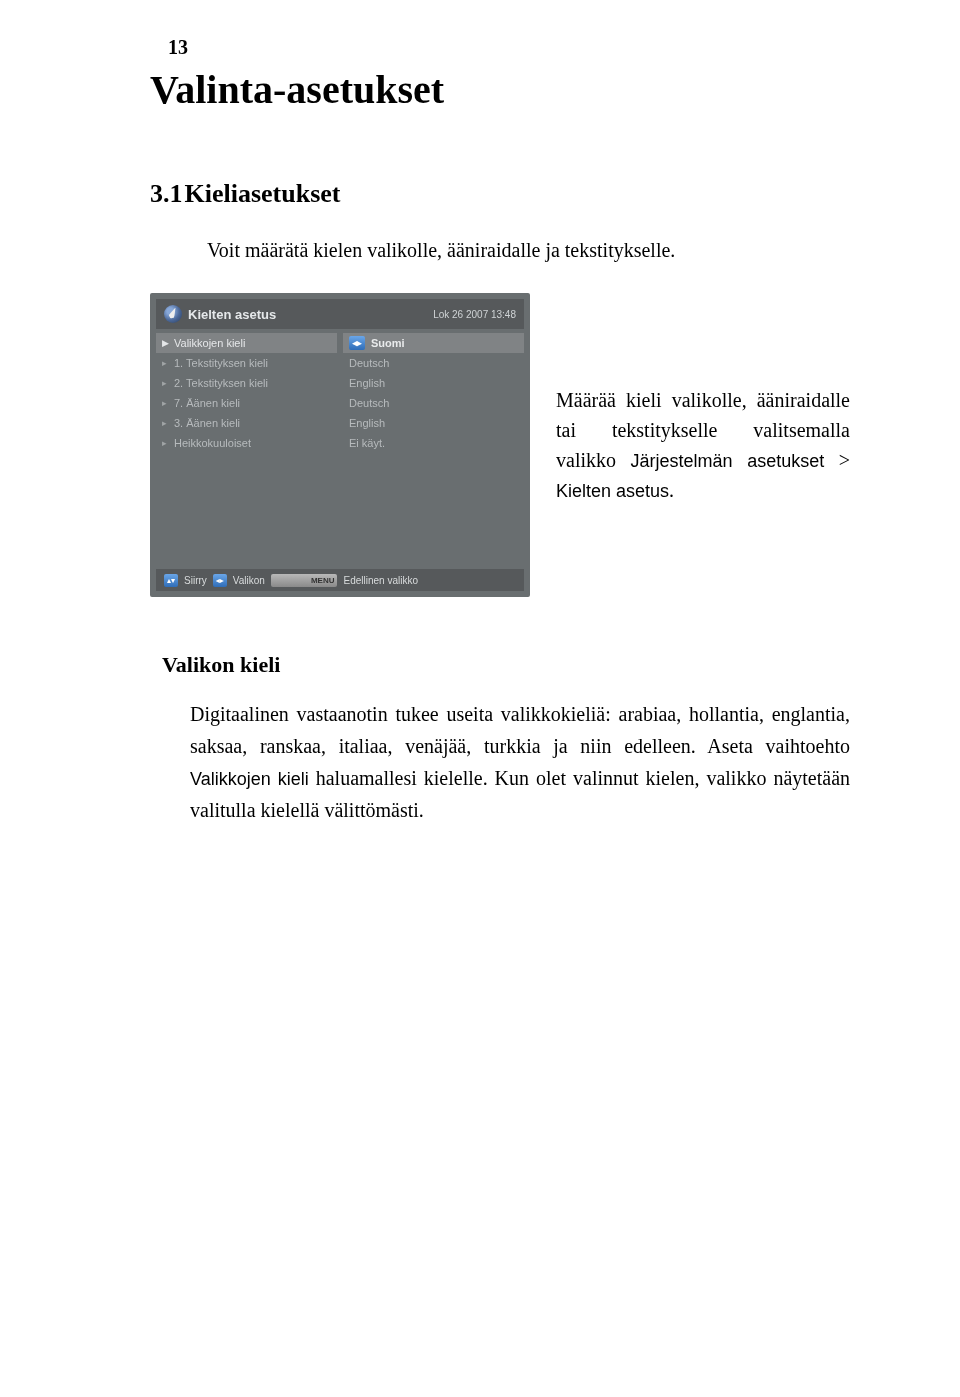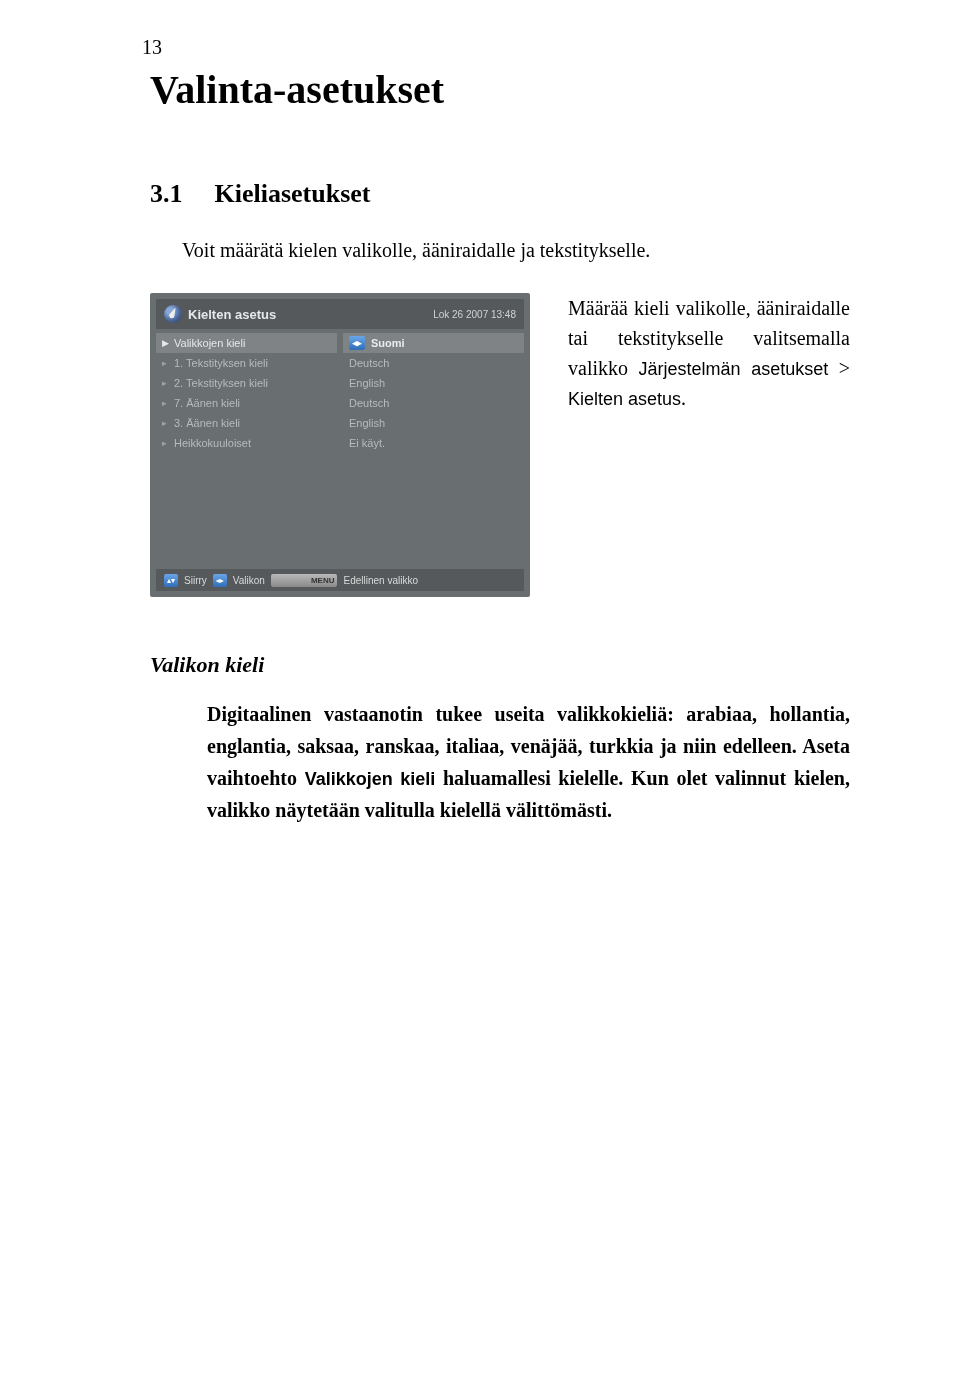--- a/index.html
+++ b/index.html
@@ -12,76 +12,75 @@
   .page {
     width: 960px;
     height: 1397px;
     box-sizing: border-box;
     padding: 50px 110px 70px 150px;
     position: relative;
   }
   .page-number {
     position: absolute;
     top: 36px;
-    left: 142px;
-    font-weight: normal;
+    left: 168px;
+    font-weight: bold;
     font-size: 20px;
   }
   .chapter-label {
     font-size: 28px;
     font-weight: bold;
     margin-top: 110px;
   }
   .chapter-title {
     font-size: 40px;
     font-weight: bold;
     margin-top: 16px;
   }
   .section-heading {
     font-size: 26px;
     font-weight: bold;
     margin-top: 66px;
     display: flex;
-    gap: 32px;
+    gap: 2px;
   }
   .body-row {
     display: flex;
     margin-top: 28px;
-    gap: 38px;
-    align-items: flex-start;
+    gap: 26px;
+    align-items: center;
   }
   .intro-text {
     font-size: 20px;
     line-height: 1.5;
-    margin-left: 32px;
+    margin-left: 57px;
     margin-top: 26px;
   }
   .right-text {
     flex: 1;
     font-size: 20px;
     line-height: 1.5;
     text-align: justify;
   }
   .mono {
     font-family: Arial, Helvetica, sans-serif;
     font-size: 18px;
   }
   .subheading {
     font-size: 22px;
-    font-style: italic;
     font-weight: bold;
     margin-top: 55px;
+    margin-left: 12px;
   }
   .para {
     font-size: 20px;
     line-height: 1.6;
     margin-top: 20px;
     text-align: justify;
-    margin-left: 57px;
-    font-weight: bold;
+    margin-left: 40px;
   }
 
   
   .panel {
     width: 380px;
     background: #696e70;
     color: #c8ccce;
     font-family: Arial, Helvetica, sans-serif;
     font-size: 11px;
     border-radius: 2px;

